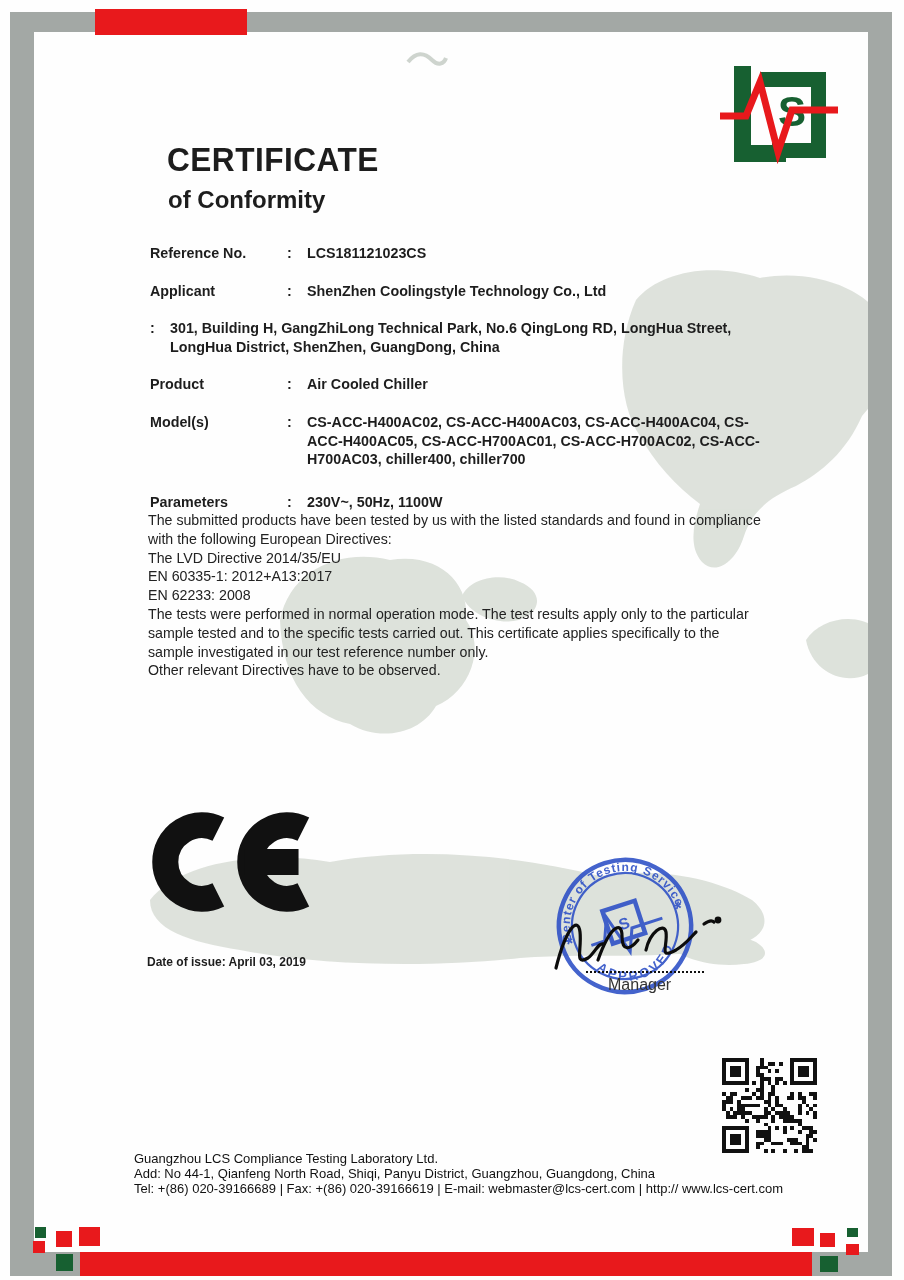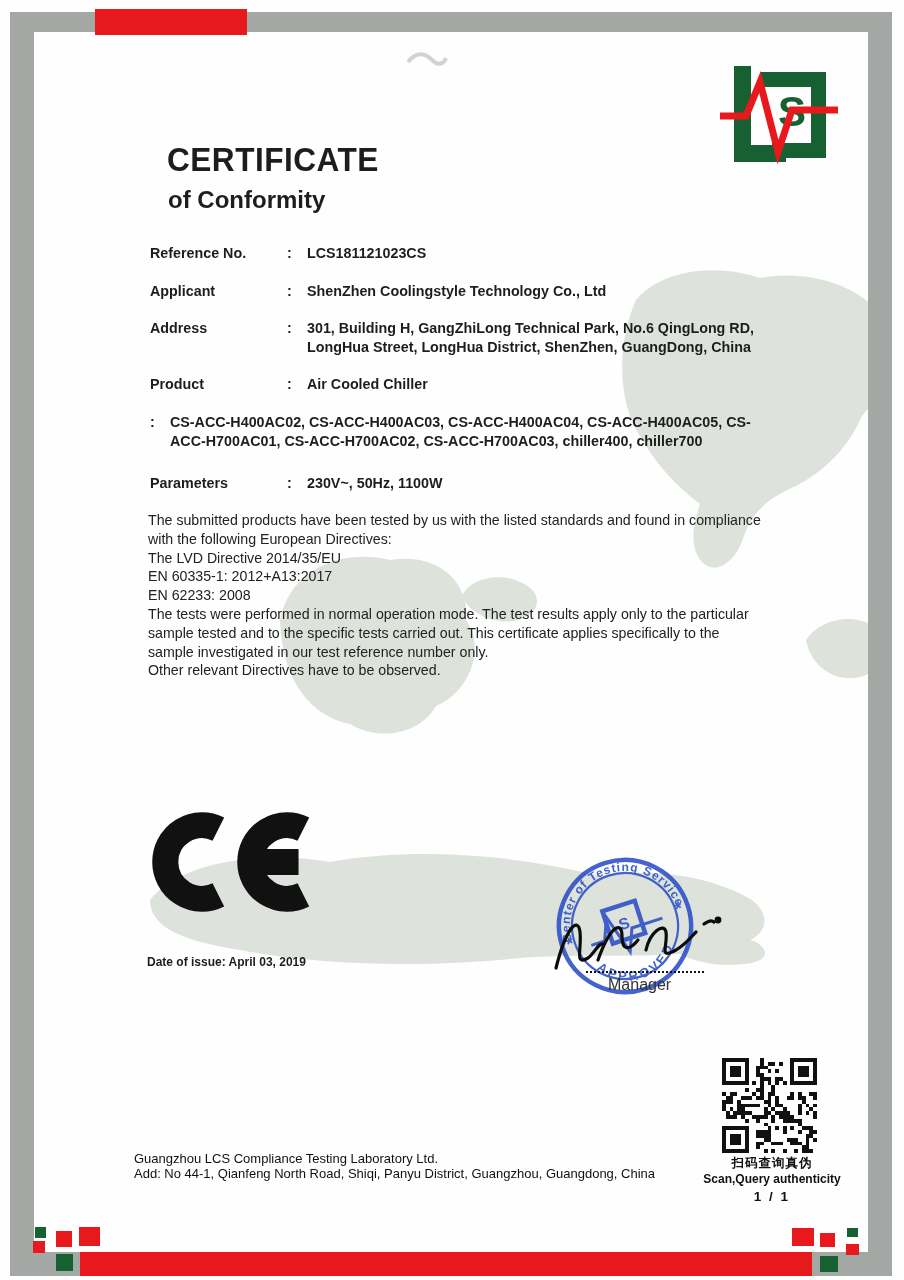--- a/index.html
+++ b/index.html
@@ -121,30 +121,30 @@
       <span class="lbl">Reference No.</span>
       <span class="col">:</span>
       <span class="val">LCS181121023CS</span>
     </div>
     <div class="frow mb19">
       <span class="lbl">Applicant</span>
       <span class="col">:</span>
       <span class="val">ShenZhen Coolingstyle Technology Co., Ltd</span>
     </div>
     <div class="frow mb19">
-      <span class="lbl">Address</span>
       <span class="col">:</span>
       <span class="val">301, Building H, GangZhiLong Technical Park, No.6 QingLong RD, LongHua Street, LongHua District, ShenZhen, GuangDong, China</span>
     </div>
     <div class="frow mb19">
       <span class="lbl">Product</span>
       <span class="col">:</span>
       <span class="val">Air Cooled Chiller</span>
     </div>
     <div class="frow mb24">
+      <span class="lbl">Model(s)</span>
       <span class="col">:</span>
       <span class="val">CS-ACC-H400AC02, CS-ACC-H400AC03, CS-ACC-H400AC04, CS-ACC-H400AC05, CS-ACC-H700AC01, CS-ACC-H700AC02, CS-ACC-H700AC03, chiller400, chiller700</span>
     </div>
     <div class="frow">
       <span class="lbl">Parameters</span>
       <span class="col">:</span>
       <span class="val">230V~, 50Hz, 1100W</span>
     </div>
   </div>
 
@@ -471,21 +471,17 @@
       <rect x="16" y="24" width="1" height="1"></rect>
       <rect x="19" y="24" width="1" height="1"></rect>
       <rect x="21" y="24" width="1" height="1"></rect>
       <rect x="22" y="24" width="1" height="1"></rect>
       <rect x="23" y="24" width="1" height="1"></rect>
     </svg>
 
   <div class="footer">
     <div>Guangzhou LCS Compliance Testing Laboratory Ltd.</div>
     <div>Add: No 44-1, Qianfeng North Road, Shiqi, Panyu District, Guangzhou, Guangdong, China</div>
+    <div>Tel: +(86) 020-39166689  |  Fax: +(86) 020-39166619  |  E-mail: webmaster@lcs-cert.com  |  http:// www.lcs-cert.com</div>
   </div>
 
-  <div class="qrcap">
-    <div class="zh">扫码查询真伪</div>
-    <div>Scan,Query authenticity</div>
-    <div class="pg">1 / 1</div>
-  </div>
 
 </div>
 
 </body></html>

